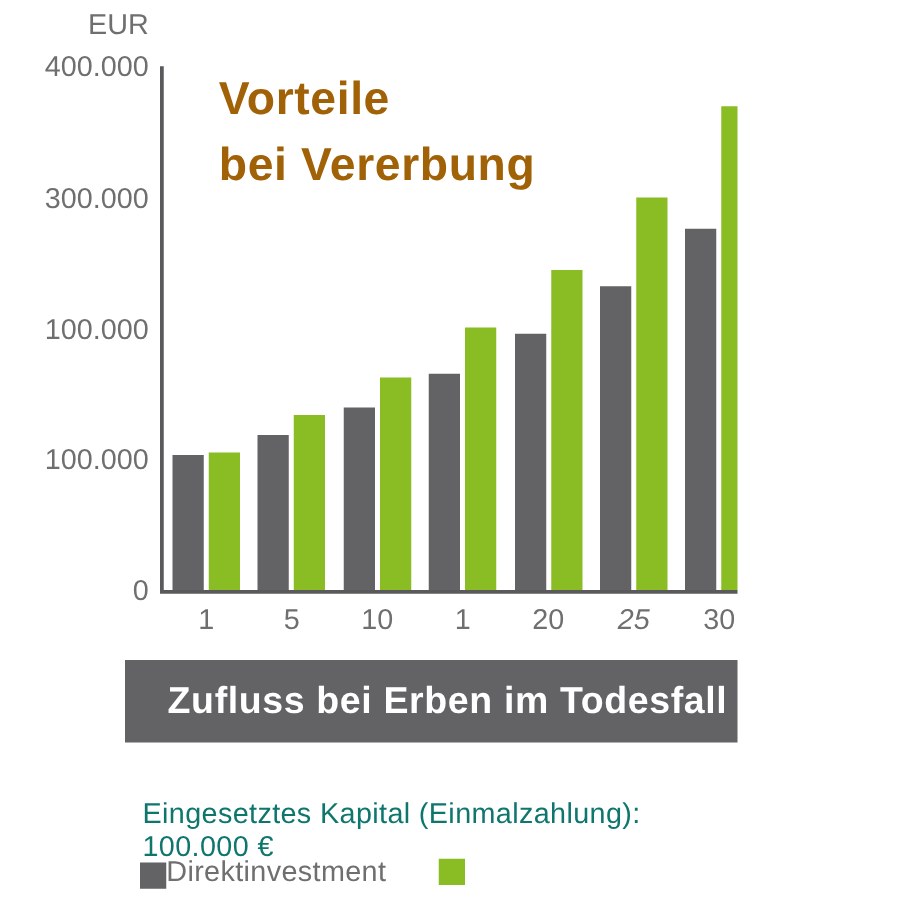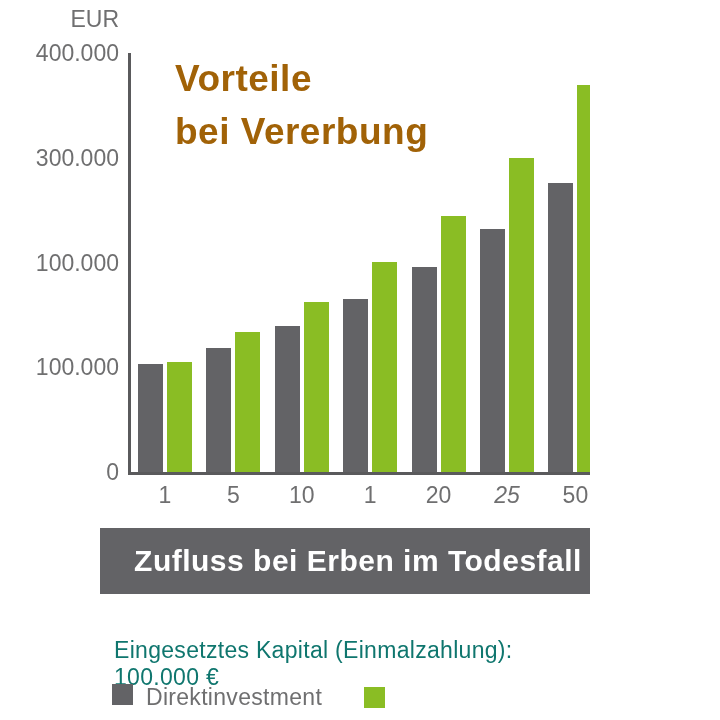--- a/index.html
+++ b/index.html
@@ -39,21 +39,21 @@
   .banner-text{
     color:#ffffff;font-size:30px;font-weight:bold;letter-spacing:0.5px;
   }
   
   .caption{
     position:absolute;left:114px;top:637px;font-size:23px;color:#0f766e;letter-spacing:0.3px;
   }
   .legend{
     position:absolute;left:112px;top:684px;display:flex;align-items:center;gap:42px;
   }
-  .legend-item{display:flex;align-items:flex-start;gap:13px;}
+  .legend-item{display:flex;align-items:flex-end;}
   .legend-swatch{width:21px;height:21px;flex:0 0 auto;}
   .legend-label{font-size:23px;color:#6F6F70;letter-spacing:0.3px;}
 </style>
 </head>
 <body>
 
 <div class="canvas">
 
   <div>
     <div class="unit-label">EUR</div>
@@ -88,21 +88,21 @@
         <div class="bar" style="width: 25px; height: 387px; top: 85px; left: 577.4px; background: rgb(138, 189, 36);"></div>
       </div>
     <div class="x-axis-line"></div>
     <div id="x-ticks">
         <div class="x-tick" style="left: 135px;">1</div>
         <div class="x-tick" style="left: 203.4px;">5</div>
         <div class="x-tick" style="left: 271.8px;">10</div>
         <div class="x-tick" style="left: 340.2px;">1</div>
         <div class="x-tick" style="left: 408.6px;">20</div>
         <div class="x-tick" style="left: 477px; font-style: italic;">25</div>
-        <div class="x-tick" style="left: 545.4px;">50</div>
+        <div class="x-tick" style="left: 545.4px;">30</div>
       </div>
     <div class="x-unit-label">Jahre</div>
   </div>
 
   <div class="banner" style="background: rgb(99, 99, 102);">
     <span class="banner-text">Zufluss bei Erben im Todesfall</span>
   </div>
 
   <div class="caption">Eingesetztes Kapital (Einmalzahlung): 100.000 €</div>
 

